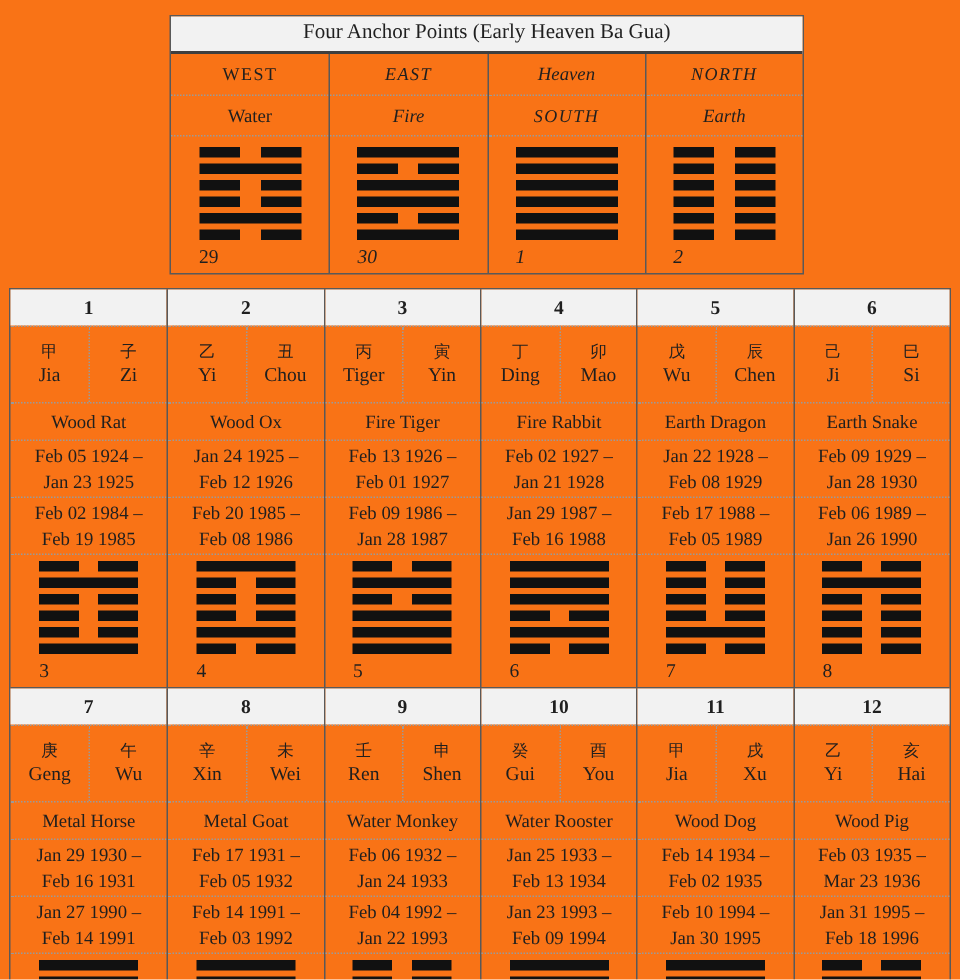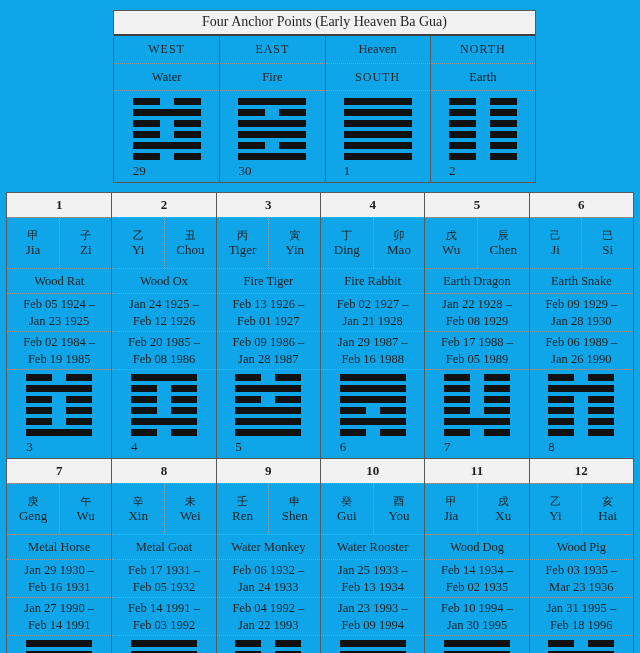--- a/index.html
+++ b/index.html
@@ -6,41 +6,41 @@
     --header-fill:#f2f2f2;
     --border:#595959;
     --dots:#9a9a9a;
     --ink:#111111;
     --text:#1f1f1f;
   }
   html,body{margin:0;padding:0;background:#ffffff;}
   .page{
     position:relative;
     width:640px;height:653px;
-    background:#0ea5e9;
+    background:#f97316;
     overflow:hidden;
     font-family:"Liberation Serif","DejaVu Serif",serif;
     color:var(--text);
   }
   
   .anchor{
     position:absolute;left:113px;top:10px;width:423px;
     border:1px solid var(--border);
     box-sizing:border-box;
   }
   .anchor-title{
     background:var(--header-fill);
     border-bottom:2px solid #3f3f3f;
     text-align:center;
     font-size:14px;
     padding:3px 0 4px 0;
   }
   .anchor-grid{display:grid;grid-template-columns:repeat(4,1fr);}
   .acol{box-sizing:border-box;}
-  .acol + .acol{border-left:1px solid var(--border);}
+  .acol + .acol{border-left:1px solid var(--border);font-style:italic;}
   .cell{
     display:flex;flex-direction:column;align-items:center;justify-content:center;
     box-sizing:border-box;
   }
   .cell + .cell{border-top:1px dotted var(--dots);}
   .dir{height:27px;font-size:12px;letter-spacing:1px;}
   .elem{height:27px;font-size:12.5px;}
   .hexcell{padding:7px 0 4px 0;}
   
   .hexwrap{display:flex;flex-direction:column;align-items:flex-start;}

